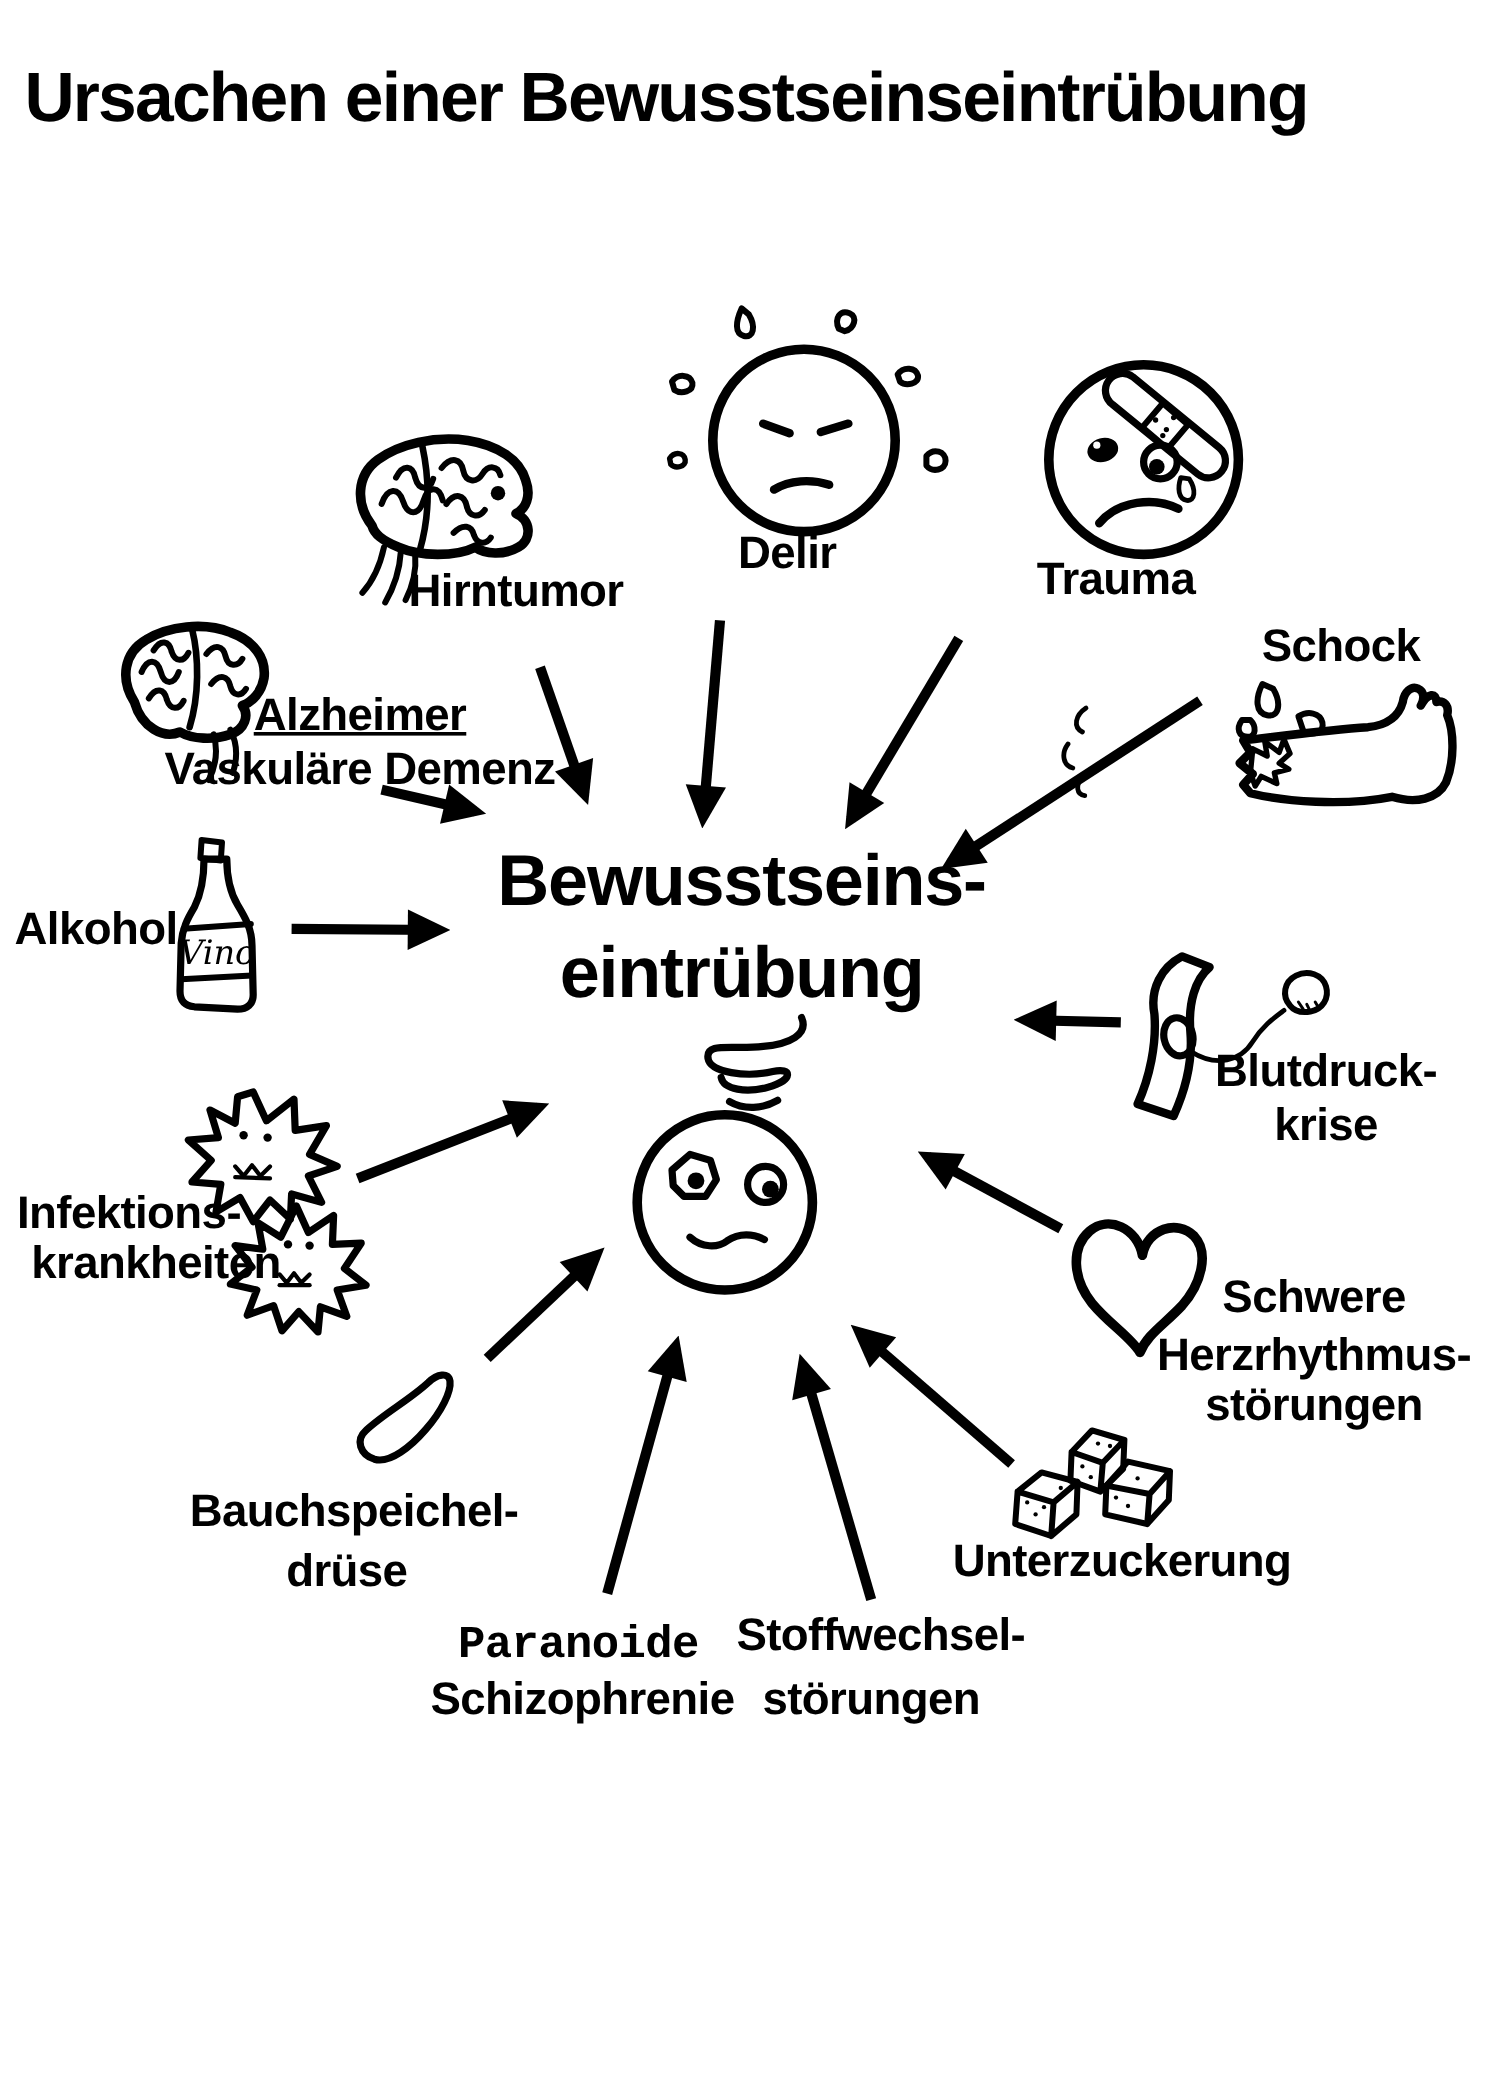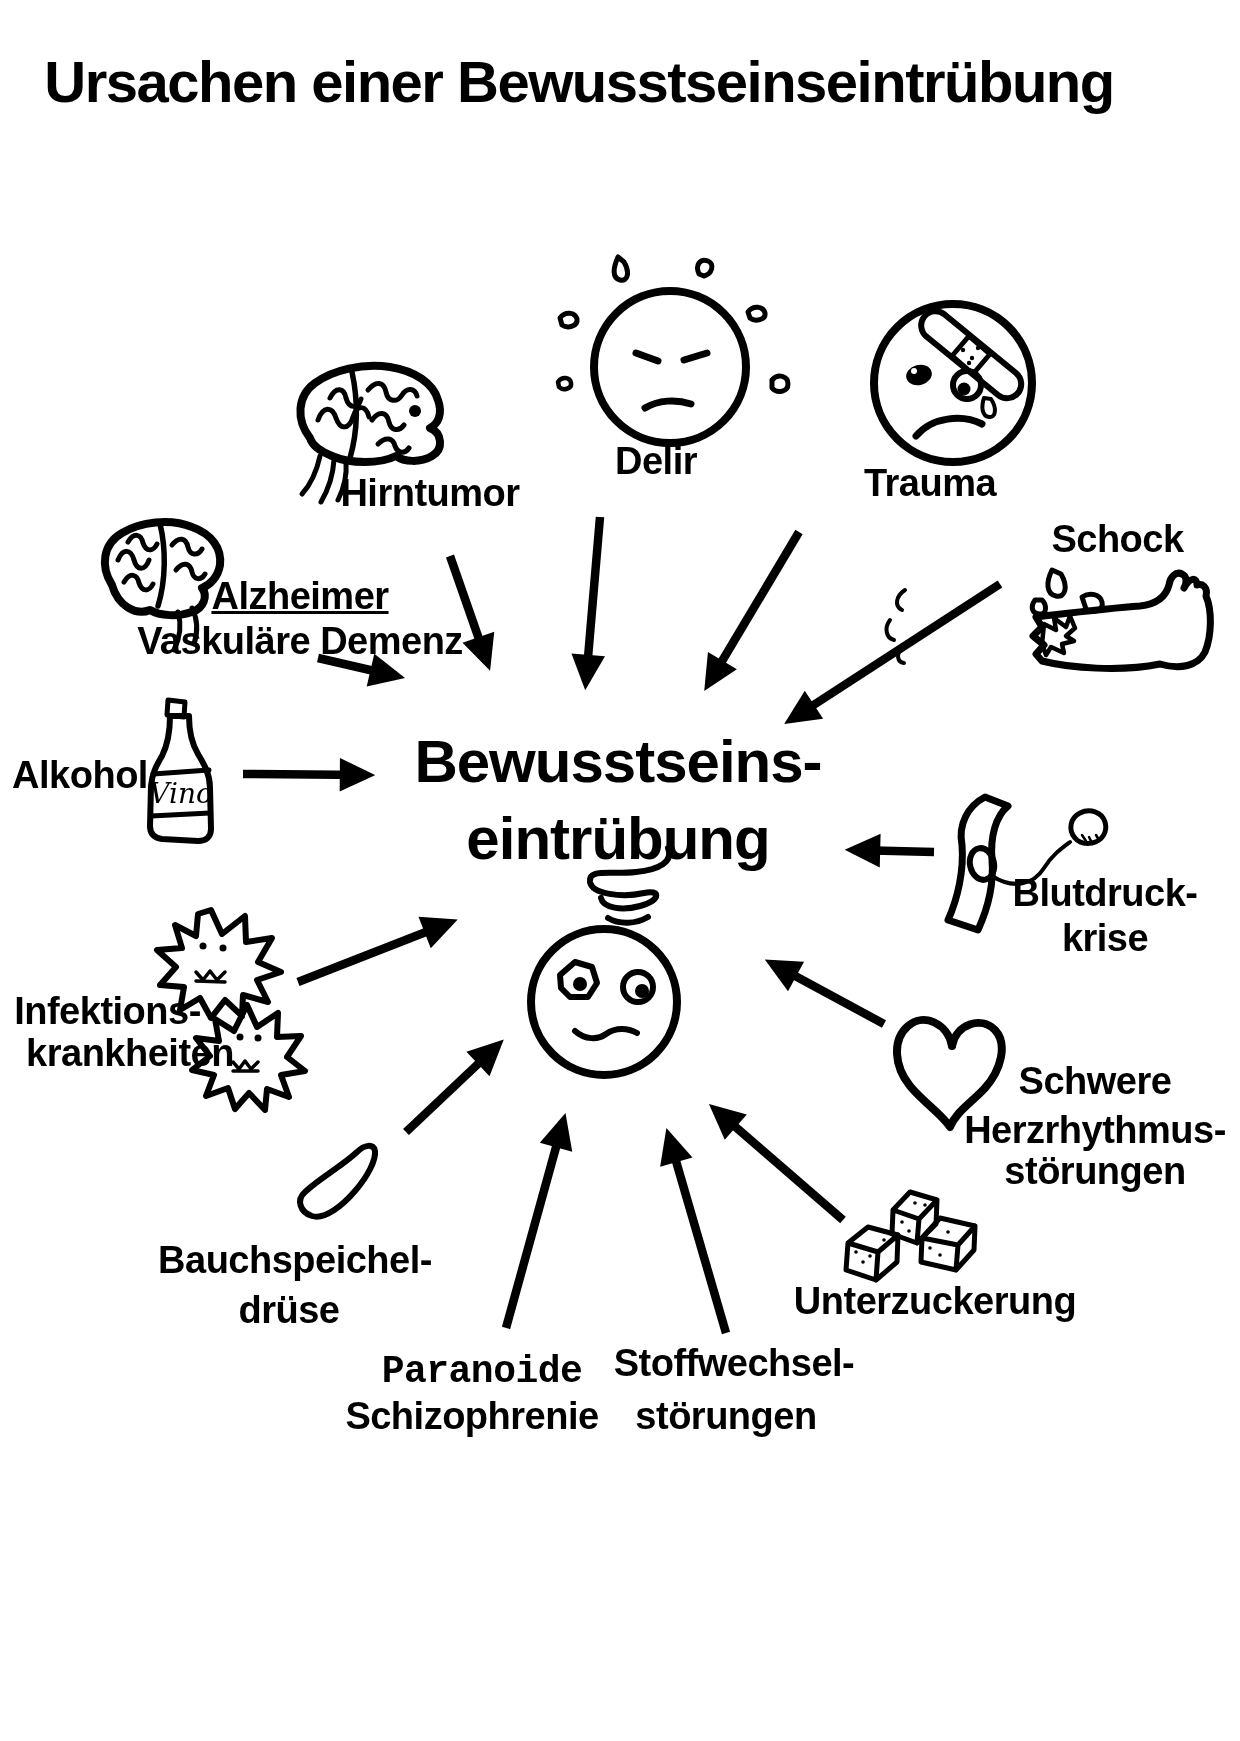--- a/index.html
+++ b/index.html
@@ -1,22 +1,22 @@
 <!DOCTYPE html>
 <html><head>
 <meta charset="utf-8">
 <style>
   html,body{margin:0;padding:0;background:#fff;}
   #page{position:relative;width:1240px;height:1741px;background:#fff;overflow:hidden;
         font-family:"Liberation Sans",sans-serif;color:#000;}
   #art{position:absolute;left:0;top:0;width:1240px;height:1741px;}
   .title{position:absolute;left:0;top:48px;width:1110px;text-align:center;
-         font-size:58px;font-weight:600;letter-spacing:-1.5px;padding-left:24px;}
+         font-size:58px;font-weight:600;letter-spacing:-1.5px;}
   .center-text{position:absolute;left:318px;top:696px;width:600px;text-align:center;
-         font-size:60px;font-weight:600;line-height:1.28;letter-spacing:-1px;margin-top:28px;}
+         font-size:60px;font-weight:600;line-height:1.28;letter-spacing:-1px;}
   .lbl{position:absolute;font-size:38px;font-weight:600;line-height:1.15;
        text-align:center;letter-spacing:-0.5px;white-space:nowrap;}
   svg .ink{stroke:#000;fill:none;stroke-linecap:round;stroke-linejoin:round;}
   svg .fill{fill:#000;stroke:none;}
   svg .paper{fill:#fff;}
   .arrow{stroke:#000;stroke-width:8.5;stroke-linecap:butt;}
 </style>
 </head>
 <body>
 
@@ -199,17 +199,17 @@
   <div class="lbl" style="left:1000px;top:917px;width:210px;">krise</div>
   <div class="lbl" style="left:0px;top:990px;width:215px;text-align:center;">Infektions-</div>
   <div class="lbl" style="left:0px;top:1032px;width:220px;padding-left:20px;">krankheiten</div>
   <div class="lbl" style="left:957px;top:1060px;width:276px;">Schwere</div>
   <div class="lbl" style="left:957px;top:1109px;width:276px;">Herzrhythmus-</div>
   <div class="lbl" style="left:957px;top:1150px;width:276px;">störungen</div>
   <div class="lbl" style="left:790px;top:1280px;width:290px;">Unterzuckerung</div>
   <div class="lbl" style="left:155px;top:1239px;width:280px;">Bauchspeichel-</div>
   <div class="lbl" style="left:149px;top:1289px;width:280px;">drüse</div>
   <div class="lbl" style="left:342px;top:1350px;width:280px;font-family:Liberation Mono, monospace;">Paranoide</div>
-  <div class="lbl" style="left:332px;top:1395px;width:280px;">Schizophrenie</div>
+  <div class="lbl" style="left:332px;top:1395px;width:280px;text-align:right;">Schizophrenie</div>
   <div class="lbl" style="left:594px;top:1342px;width:280px;">Stoffwechsel-</div>
   <div class="lbl" style="left:586px;top:1395px;width:280px;">störungen</div>
 
 </div>
 
 </body></html>

